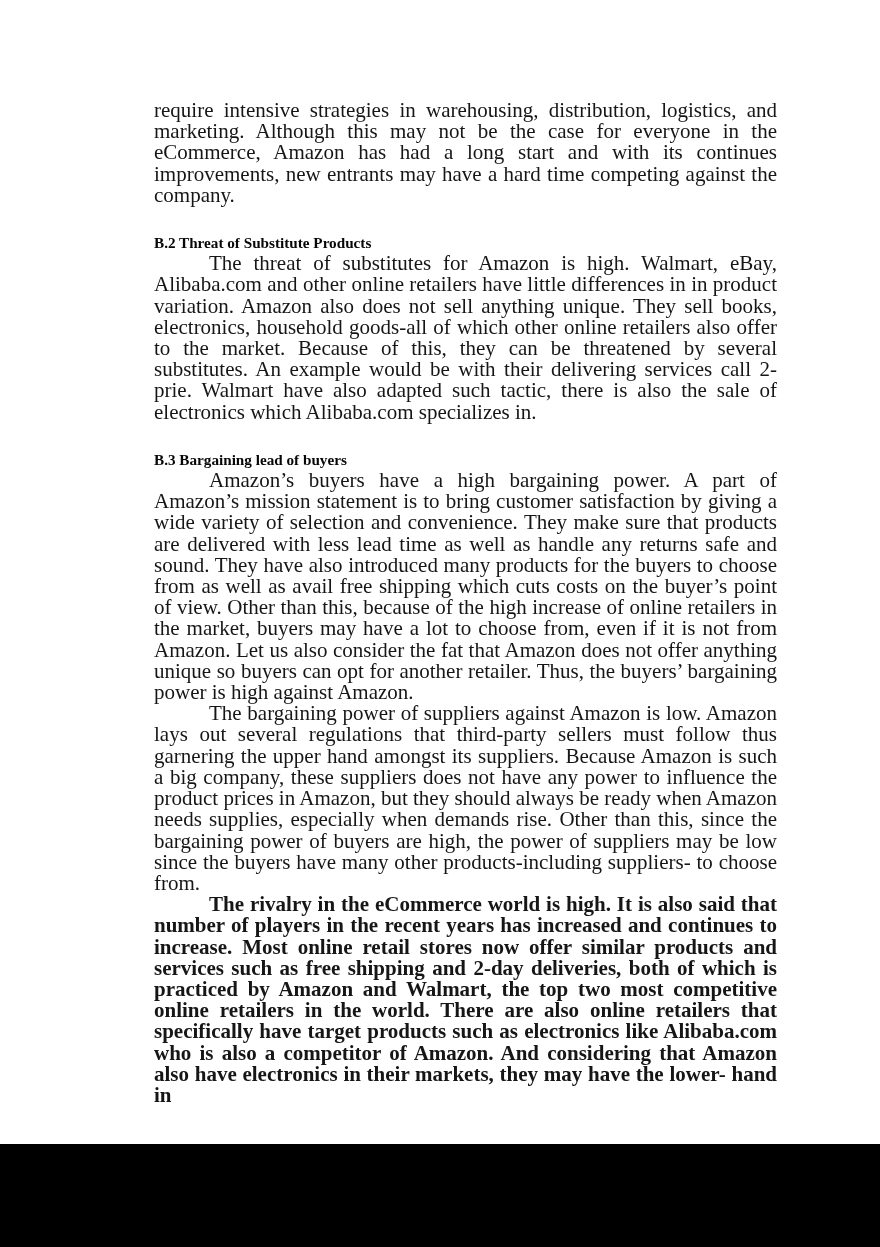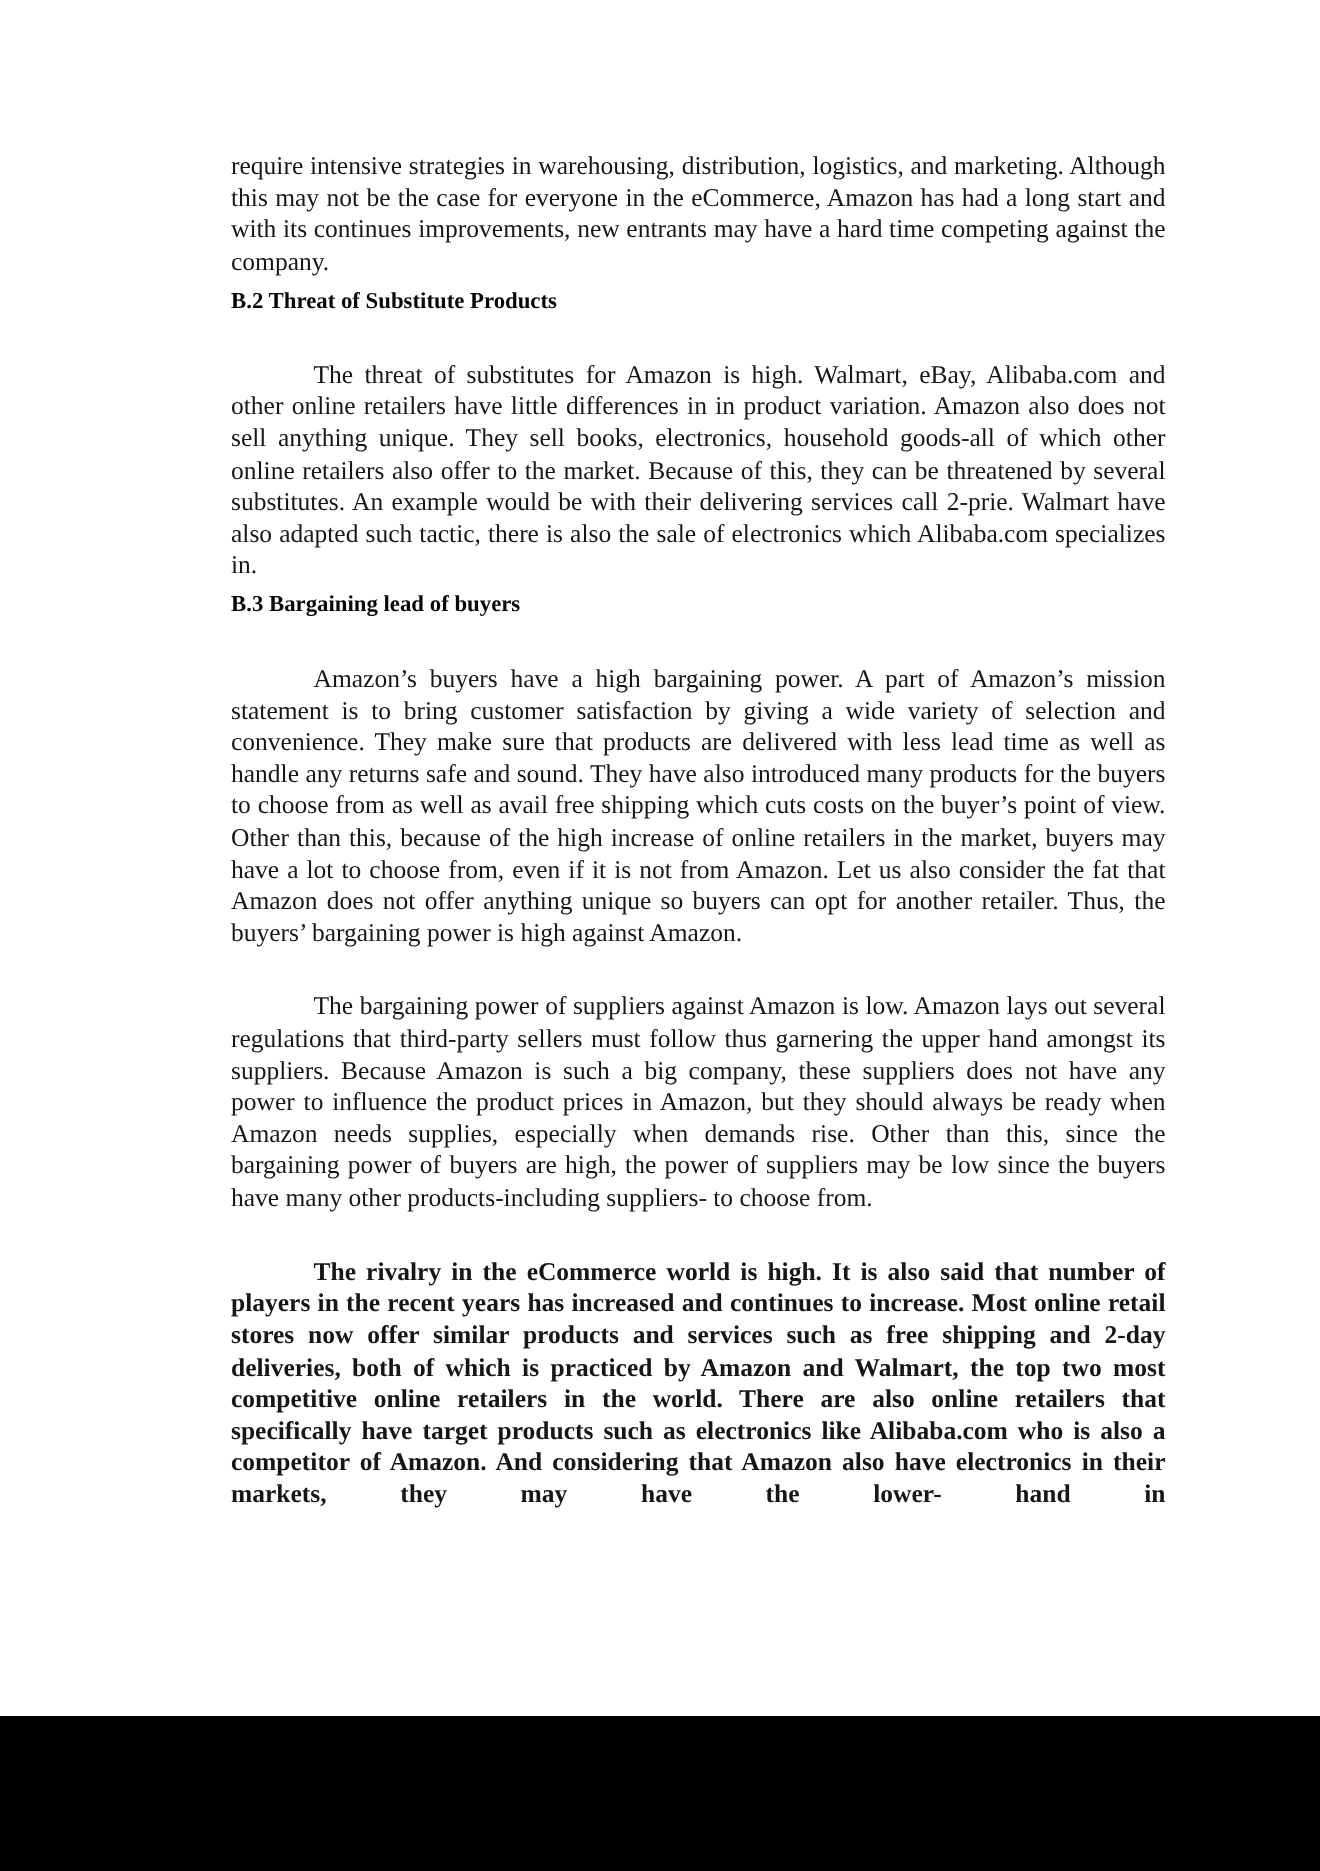--- a/index.html
+++ b/index.html
@@ -39,44 +39,43 @@
   
   #text-column {
     position: absolute;
     left: 154px;
     top: 100px;
     width: 623px;
   }
 
   .doc-paragraph {
     margin: 0;
-    font-size: 17px;
+    font-size: 21px;
     line-height: 21.2px;
     text-align: justify;
     text-justify: inter-word;
     color: #161616;
     -webkit-font-smoothing: none;
   }
 
   .doc-paragraph.indented {
     text-indent: 55px;
-    margin-top: 28px;
   }
 
   .doc-heading {
     margin: 0;
     font-size: 15.2px;
     line-height: 21.2px;
     font-weight: bold;
     color: #070707;
     text-align: left;
   }
 
   .gap-before-heading {
-    margin-top: 5px;
+    margin-top: 26px;
   }
 
   .gap-after-heading {
     margin-top: 0px;
   }
 
   .last-line-spread {
     text-align: justify;
     font-weight: bold;
   }

